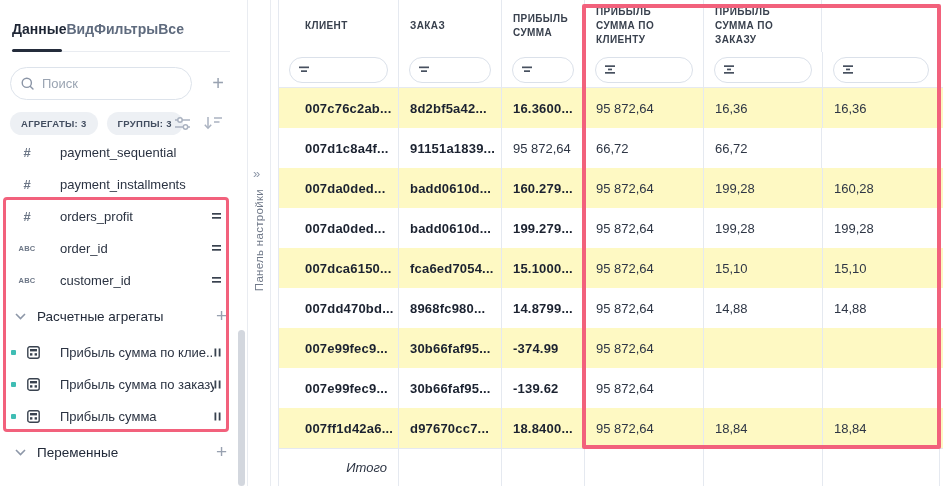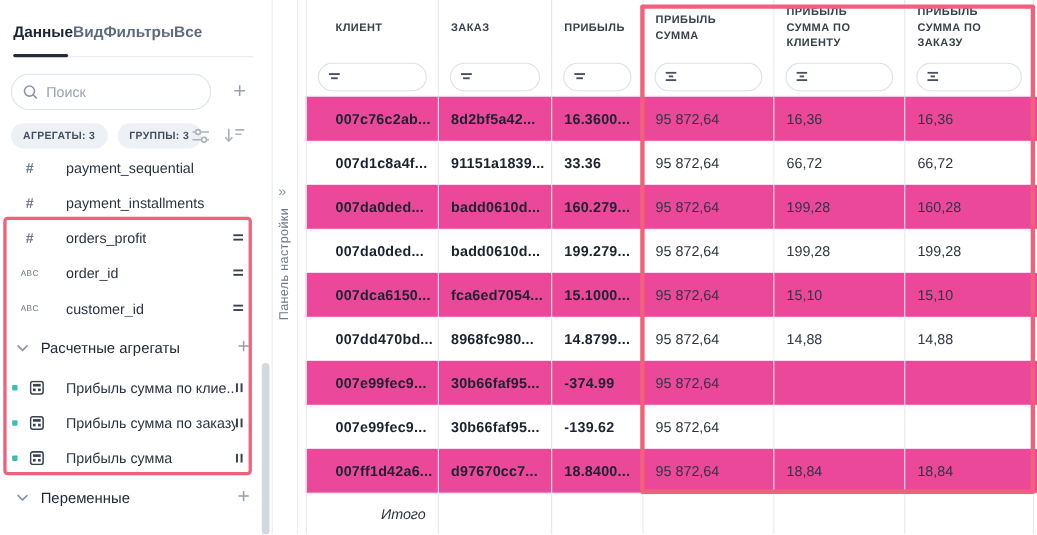--- a/index.html
+++ b/index.html
@@ -25,21 +25,21 @@
 
   .chips { position:absolute; left:10px; top:112px; display:flex; gap:9px; }
   .chip { background:#edf0f4; border-radius:12px; height:23px; display:flex; align-items:center; padding:0 11px; font-size:9.5px; font-weight:700; color:#434e60; letter-spacing:.3px; white-space:nowrap; }
   .sliders-btn { position:absolute; left:174px; top:116px; cursor:pointer; }
   .sort-btn { position:absolute; left:203px; top:115px; cursor:pointer; }
 
   .field-list { position:absolute; left:0; top:140px; width:247px; bottom:0; overflow:hidden; }
   .field-item, .section-row { position:absolute; left:0; width:100%; height:32px; display:flex; align-items:center; }
   .f-icon { width:26px; margin-left:14px; text-align:center; color:#6d7787; flex:none; }
   .f-icon.num { font-size:13px; font-weight:600; }
-  .f-icon.abc { font-size:7.5px; font-weight:400; letter-spacing:.3px;text-align:center; }
+  .f-icon.abc { font-size:7.5px; font-weight:700; letter-spacing:.3px;text-align:center; }
   .f-label { margin-left:20px; font-size:13px; color:#2b3342; white-space:nowrap; overflow:hidden; }
   .trail { margin-left:auto; margin-right:26px; flex:none; }
   .teal-dot { width:5px; height:5px; background:#3fbdb4; margin-left:11px; flex:none; border-radius:1px; }
   .agg-icon { margin-left:11px; flex:none; }
   .section-row .chev { margin-left:15px; flex:none; cursor:pointer; }
   .section-title { margin-left:11px; font-size:13.5px; font-weight:400; color:#222a39; white-space:nowrap; }
   .section-plus { margin-left:auto; margin-right:20px; font-size:19px; font-weight:300; color:#98a1b0; cursor:pointer; }
   .scroll-thumb { position:absolute; left:238px; top:330px; width:7px; height:156px; background:#d3d7de; border-radius:4px; }
 
   
@@ -54,21 +54,21 @@
   .trow .cell:last-child { border-right:1px solid #e5e9f0; }
   .trow .cell.c0 { padding-left:26px; }
   .hrow { height:52px; }
   .hrow .cell { font-size:10px; font-weight:700; letter-spacing:.4px; color:#39414e; text-transform:uppercase; white-space:normal; line-height:1.4; }
   .hrow .hlabel { max-width:97px; }
   .frow { height:36px; border-bottom:1px solid #e5e9f0; }
   .frow .cell { padding-left:10px; padding-right:10px; }
   .fpill { width:100%; height:26px; border:1px solid #dbe1ea; border-radius:13px; display:flex; align-items:center; padding-left:9px; background:#fff; }
   .fpill input { border:none; outline:none; width:60%; margin-left:6px; font-size:12px; font-family:inherit; background:transparent; }
   .drow { height:40px; font-size:13px; color:#2e3645; }
-  .drow.alt { background:#ec4899; }
+  .drow.alt { background:#fef9c3; }
   .drow .cell.bold { font-weight:700; color:#1b2230; letter-spacing:.2px; }
   .totrow { height:38px; border-top:1px solid #e5e9f0; font-size:13px; color:#2b3342; }
   .totrow .cell.c0 { justify-content:flex-end; padding-right:11px; padding-left:0;font-style:italic; }
 
   
   .hl { position:absolute; border:3px solid #f2617c; border-radius:4px; pointer-events:none; z-index:10; }
   .hl-sidebar { left:3px; top:197px; width:226px; height:235px; }
   .hl-table { left:582px; top:4px; width:359px; height:445px; border-width:4px; border-radius:2px; }
 </style>
 </head>
@@ -242,23 +242,20 @@
 
 <div class="table-area">
   <div class="trow hrow">
     <div class="cell c0">
         <span class="hlabel">КЛИЕНТ</span>
       </div>
     <div class="cell">
         <span class="hlabel">ЗАКАЗ</span>
       </div>
     <div class="cell">
-        <span class="hlabel">ПРИБЫЛЬ</span>
-      </div>
-    <div class="cell">
         <span class="hlabel">ПРИБЫЛЬ СУММА</span>
       </div>
     <div class="cell">
         <span class="hlabel">ПРИБЫЛЬ СУММА ПО КЛИЕНТУ</span>
       </div>
     <div class="cell">
         <span class="hlabel">ПРИБЫЛЬ СУММА ПО ЗАКАЗУ</span>
       </div>
   </div>
 
@@ -339,21 +336,20 @@
         <div class="cell c0 bold">007c76c2ab...</div>
         <div class="cell c1 bold">8d2bf5a42...</div>
         <div class="cell c2 bold">16.3600...</div>
         <div class="cell c3">95 872,64</div>
         <div class="cell c4">16,36</div>
         <div class="cell c5">16,36</div>
       </div>
       <div class="trow drow">
         <div class="cell c0 bold">007d1c8a4f...</div>
         <div class="cell c1 bold">91151a1839...</div>
-        <div class="cell c2 bold">33.36</div>
         <div class="cell c3">95 872,64</div>
         <div class="cell c4">66,72</div>
         <div class="cell c5">66,72</div>
       </div>
       <div class="trow drow alt">
         <div class="cell c0 bold">007da0ded...</div>
         <div class="cell c1 bold">badd0610d...</div>
         <div class="cell c2 bold">160.279...</div>
         <div class="cell c3">95 872,64</div>
         <div class="cell c4">199,28</div>

